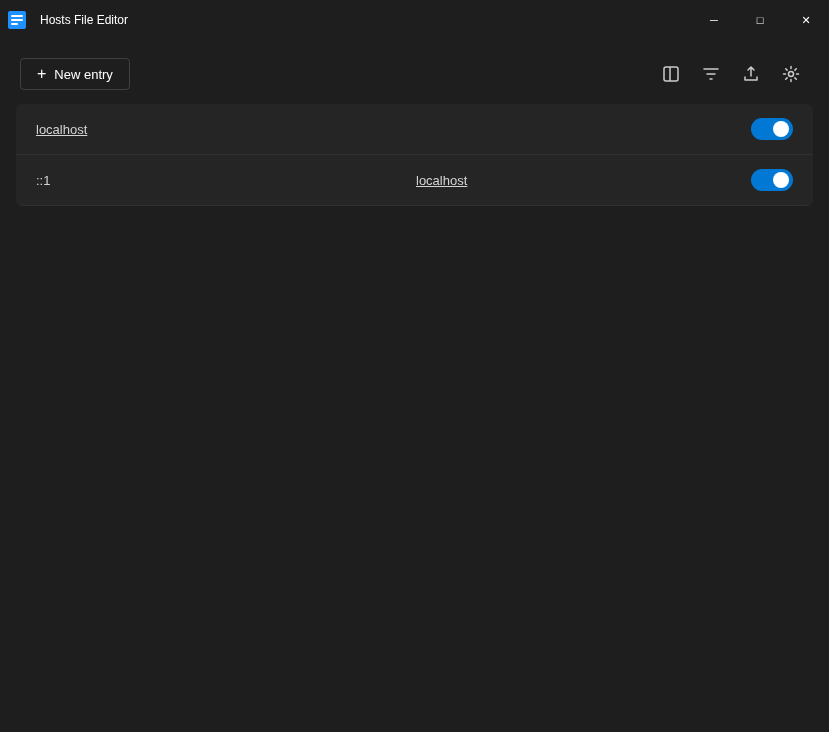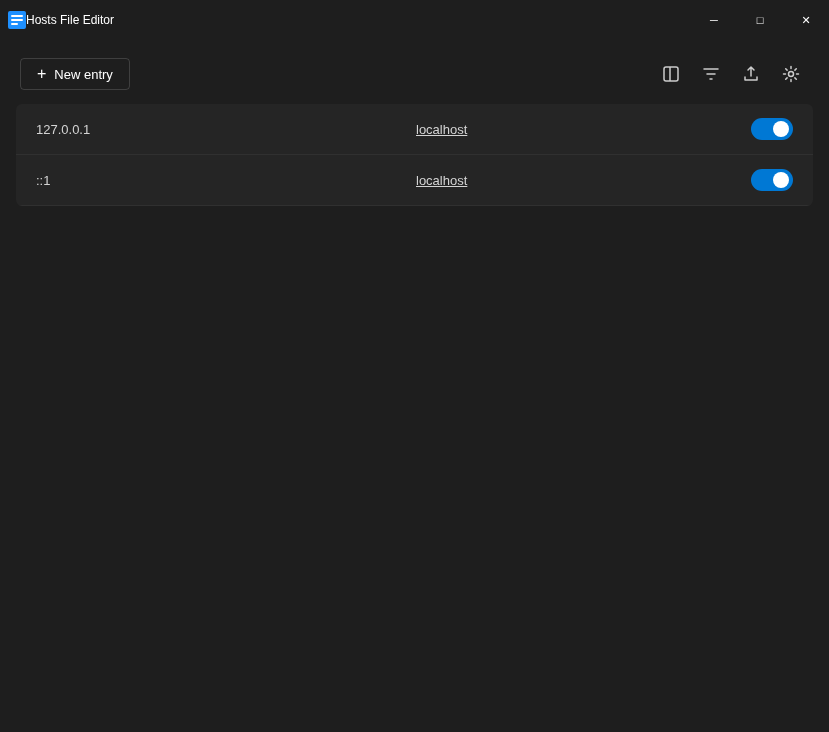--- a/index.html
+++ b/index.html
@@ -24,21 +24,21 @@
       justify-content: space-between;
       background: #1e1e1e;
       height: 40px;
       padding: 0 0 0 8px;
       user-select: none;
     }
 
     .title-bar-left {
       display: flex;
       align-items: center;
-      gap: 0;
+      gap: 14px;
     }
 
     .app-icon {
       width: 18px;
       height: 18px;
     }
 
     .title-text {
       font-size: 12px;
       color: #ffffff;
@@ -240,21 +240,20 @@
       <svg width="18" height="18" viewBox="0 0 18 18" fill="none">
         <circle cx="9" cy="9" r="2.5" stroke="#cccccc" stroke-width="1.5" fill="none"></circle>
         <path d="M9 1.5v2M9 14.5v2M1.5 9h2M14.5 9h2M3.7 3.7l1.4 1.4M12.9 12.9l1.4 1.4M3.7 14.3l1.4-1.4M12.9 5.1l1.4-1.4" stroke="#cccccc" stroke-width="1.5" stroke-linecap="round"></path>
       </svg>
     </button>
   </div>
 </div>
 
 <div class="content" id="hosts-list">
 <div class="host-row">
-      <div class="host-ip">127.0.0.1</div>
       <div class="host-name">localhost</div>
       <div class="toggle-container">
         <label class="toggle"><input type="checkbox" checked="" style=""><span class="toggle-slider"></span></label>
       </div>
     </div>
     <div class="host-row">
       <div class="host-ip">::1</div>
       <div class="host-name">localhost</div>
       <div class="toggle-container">
         <label class="toggle"><input type="checkbox" checked="" style=""><span class="toggle-slider"></span></label>

